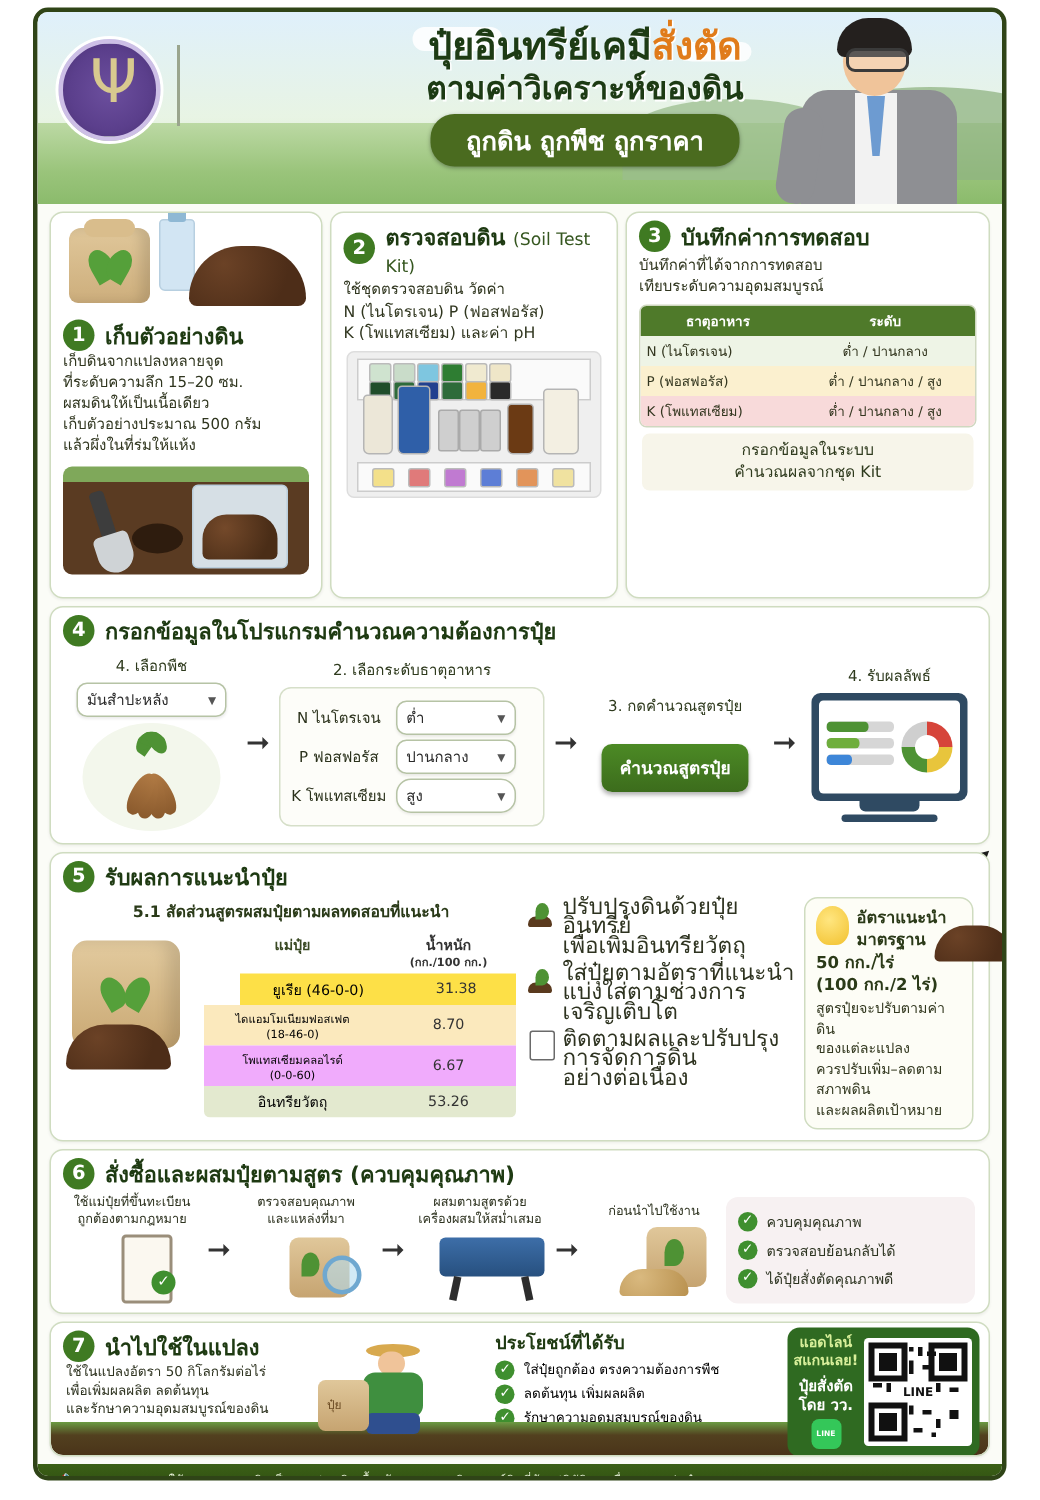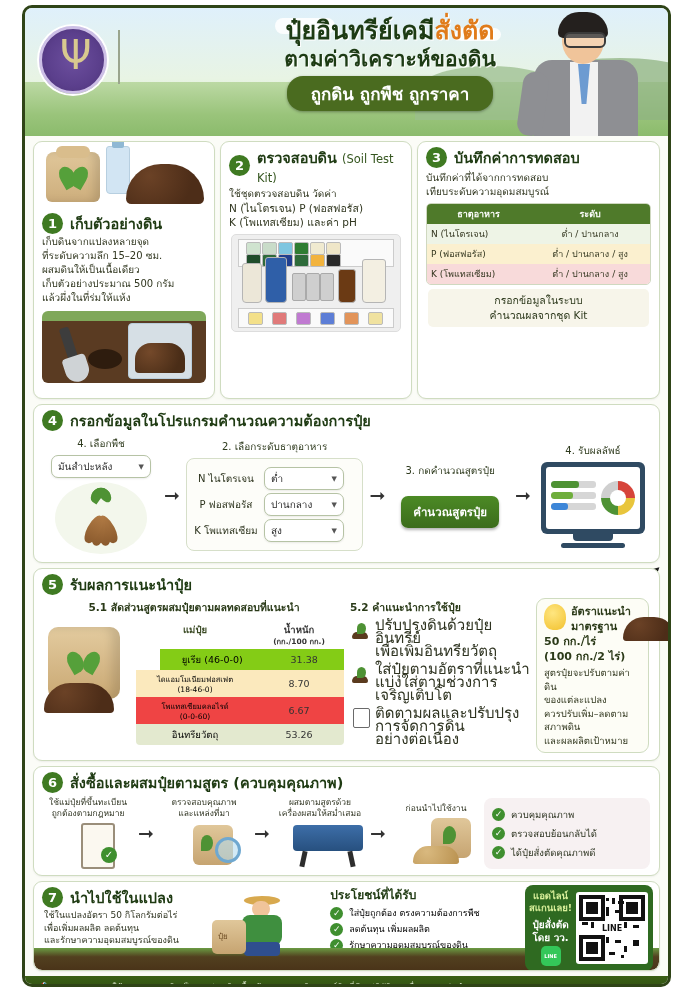--- a/index.html
+++ b/index.html
@@ -134,23 +134,23 @@
   .s5body{display:flex;gap:6px;padding:0 10px 7px;}
   .s5a{width:300px;}
   .s5b{width:180px;}
   .s5c{flex:1;}
   .sub{font-size:10.5px;font-weight:bold;color:#2a3a18;margin:1px 0 3px;}
   .t5{font-size:9.5px;border-radius:4px;overflow:hidden;}
   .t5 .hr{display:flex;color:#3a4a24;font-weight:bold;text-align:center;}
   .t5 .row{display:flex;align-items:center;}
   .t5 .ca{width:57%;text-align:center;padding:3px 2px;}
   .t5 .cb{width:43%;text-align:center;padding:3px 2px;color:#333;}
-  .u1{background:#84cc16;margin-left:24px;}
+  .u1{background:#fde047;margin-left:24px;}
   .u2{background:#fbe9bd;}
-  .u3{background:#ef4444;justify-content:flex-end;}
+  .u3{background:#f0abfc;justify-content:flex-end;}
   .u4{background:#e3e9cf;}
   .tiny{font-size:7.5px;display:block;line-height:9px;}
   .mixbag{width:86px;height:96px;position:relative;margin-top:2px;}
   .mixbag .sk{position:absolute;left:4px;top:6px;width:72px;height:72px;border-radius:10px;
     background:linear-gradient(180deg,#e3cb9f 0%,#c9a873 100%);box-shadow:inset -8px 0 10px rgba(0,0,0,.12);}
   .bullets{font-size:15px;color:#2e3320;line-height:13px;}
   .bullet{display:flex;gap:5px;margin-bottom:5px;}
   .bicon{width:20px;height:20px;flex:0 0 auto;position:relative;}
   .sprout{position:absolute;left:2px;bottom:0;width:16px;height:7px;border-radius:8px 8px 3px 3px;background:#5a3a1e;}
   .sprout:before{content:"";position:absolute;left:5px;bottom:5px;width:9px;height:11px;border-radius:50% 50% 50% 0;background:#4e9234;}
@@ -372,21 +372,21 @@
           </div>
           <div class="npkrow">
             <span class="nm">P  ฟอสฟอรัส</span>
             <span class="selbox" style="min-width:66px;">
               <span>ปานกลาง</span>
               <span class="caret">▼</span>
             </span>
           </div>
           <div class="npkrow">
             <span class="nm">K  โพแทสเซียม</span>
-            <span class="selbox" style="min-width:66px;">
+            <span class="selbox" style="min-width:66px;border-radius:10px;">
               <span>สูง</span>
               <span class="caret">▼</span>
             </span>
           </div>
         </div>
       </div>
 
       <div class="arrow">➞</div>
 
       <div class="s4col" style="width:126px;">
@@ -468,21 +468,20 @@
             </div>
             <div class="row u4">
               <div class="ca">อินทรียวัตถุ</div>
               <div class="cb">53.26</div>
             </div>
           </div>
         </div>
       </div>
 
       <div class="s5b">
-        <div class="sub">5.2 คำแนะนำการใช้ปุ๋ย</div>
         <div class="bullets">
           <div class="bullet">
             <span class="bicon">
                   <i class="sprout"></i>
                 </span>
             <span>
               <span>ปรับปรุงดินด้วยปุ๋ยอินทรีย์</span><br>
               <span>เพื่อเพิ่มอินทรียวัตถุ</span>
             </span>
           </div>

